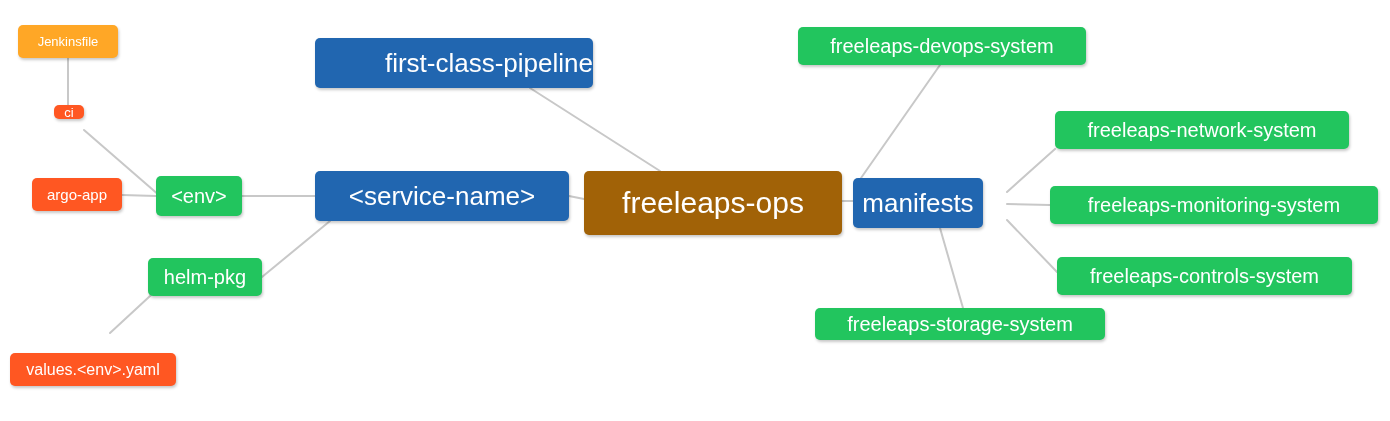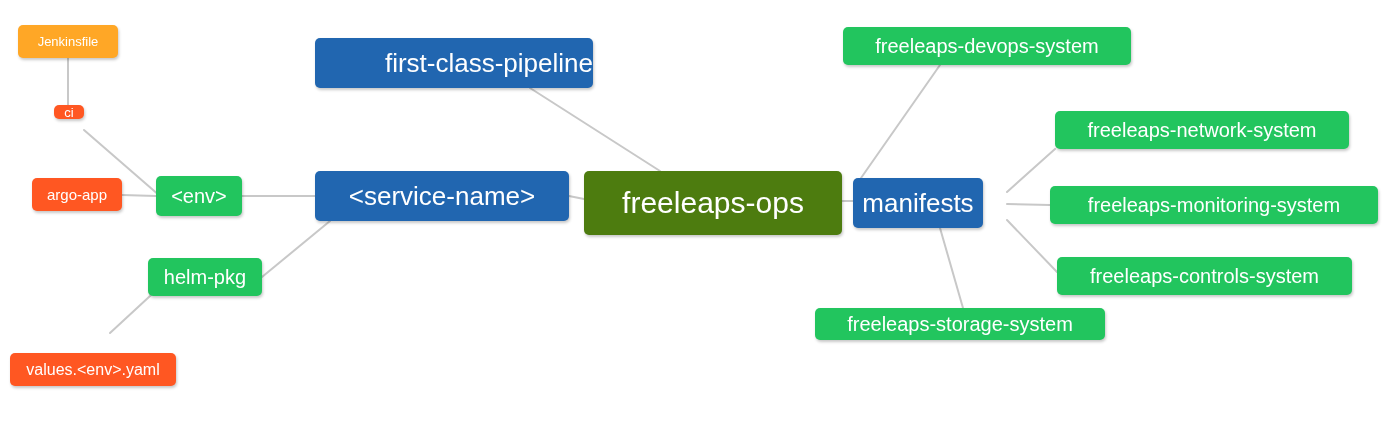--- a/index.html
+++ b/index.html
@@ -80,27 +80,27 @@
       </div>
       <div class="node" style="left: 10px; top: 353px; width: 166px; height: 33px; background: rgb(255, 87, 34); font-size: 16px;">
         <span class="node-label">values.&lt;env&gt;.yaml</span>
       </div>
       <div class="node" style="left: 315px; top: 38px; width: 278px; height: 50px; background: rgb(33, 102, 176); font-size: 26px; justify-content: flex-end;">
         <span class="node-label">first-class-pipeline</span>
       </div>
       <div class="node" style="left: 315px; top: 171px; width: 254px; height: 50px; background: rgb(33, 102, 176); font-size: 26px;">
         <span class="node-label">&lt;service-name&gt;</span>
       </div>
-      <div class="node" style="left: 584px; top: 171px; width: 258px; height: 64px; background: #4d7c0f; font-size: 30px;">
+      <div class="node" style="left: 584px; top: 171px; width: 258px; height: 64px; background: #a16207; font-size: 30px;">
         <span class="node-label">freeleaps-ops</span>
       </div>
       <div class="node" style="left: 853px; top: 178px; width: 130px; height: 50px; background: rgb(33, 102, 176); font-size: 26px;">
         <span class="node-label">manifests</span>
       </div>
-      <div class="node" style="left: 798px; top: 27px; width: 288px; height: 38px; background: rgb(34, 197, 94); font-size: 20px; margin-left: 45px;">
+      <div class="node" style="left: 798px; top: 27px; width: 288px; height: 38px; background: rgb(34, 197, 94); font-size: 20px;">
         <span class="node-label">freeleaps-devops-system</span>
       </div>
       <div class="node" style="left: 1055px; top: 111px; width: 294px; height: 38px; background: rgb(34, 197, 94); font-size: 20px;">
         <span class="node-label">freeleaps-network-system</span>
       </div>
       <div class="node" style="left: 1050px; top: 186px; width: 328px; height: 38px; background: rgb(34, 197, 94); font-size: 20px;">
         <span class="node-label">freeleaps-monitoring-system</span>
       </div>
       <div class="node" style="left: 1057px; top: 257px; width: 295px; height: 38px; background: rgb(34, 197, 94); font-size: 20px;">
         <span class="node-label">freeleaps-controls-system</span>

